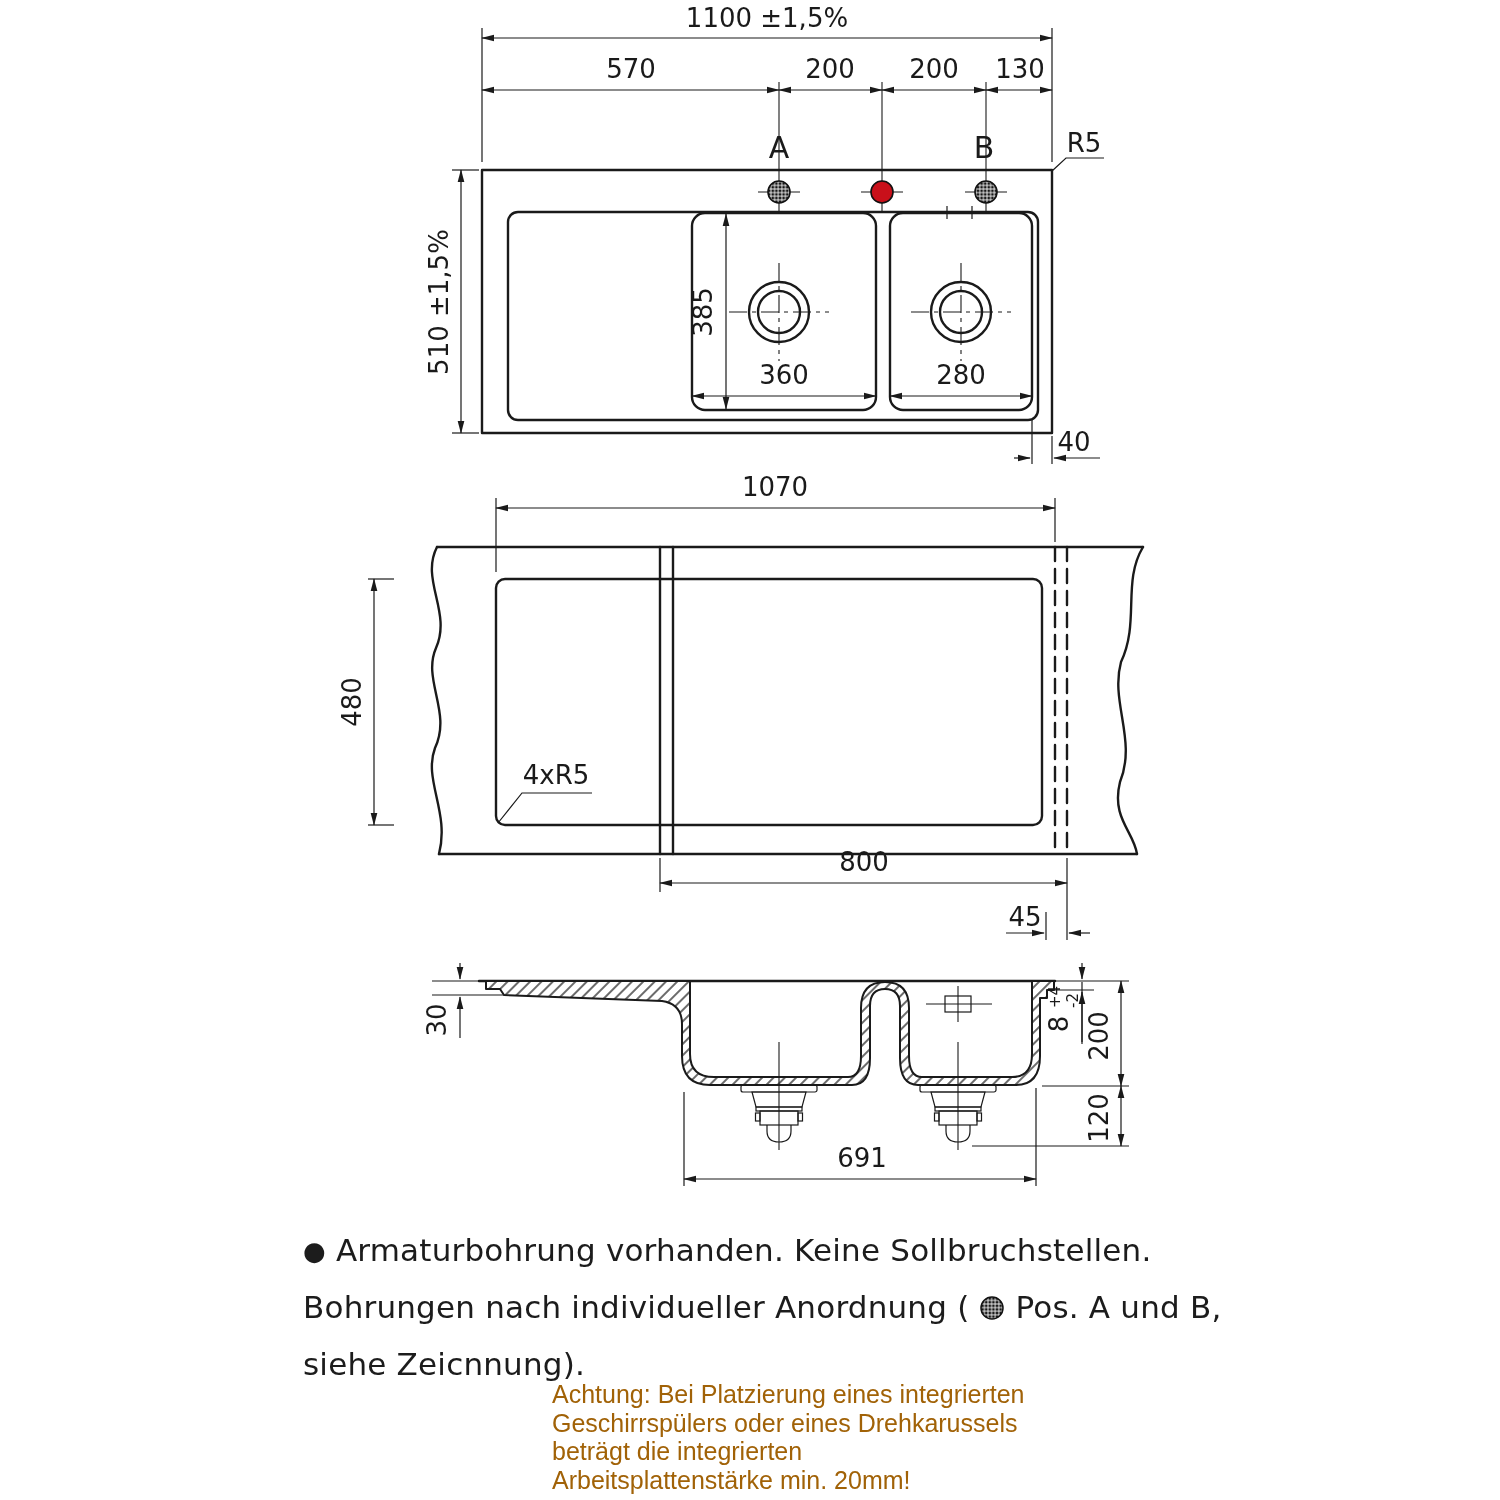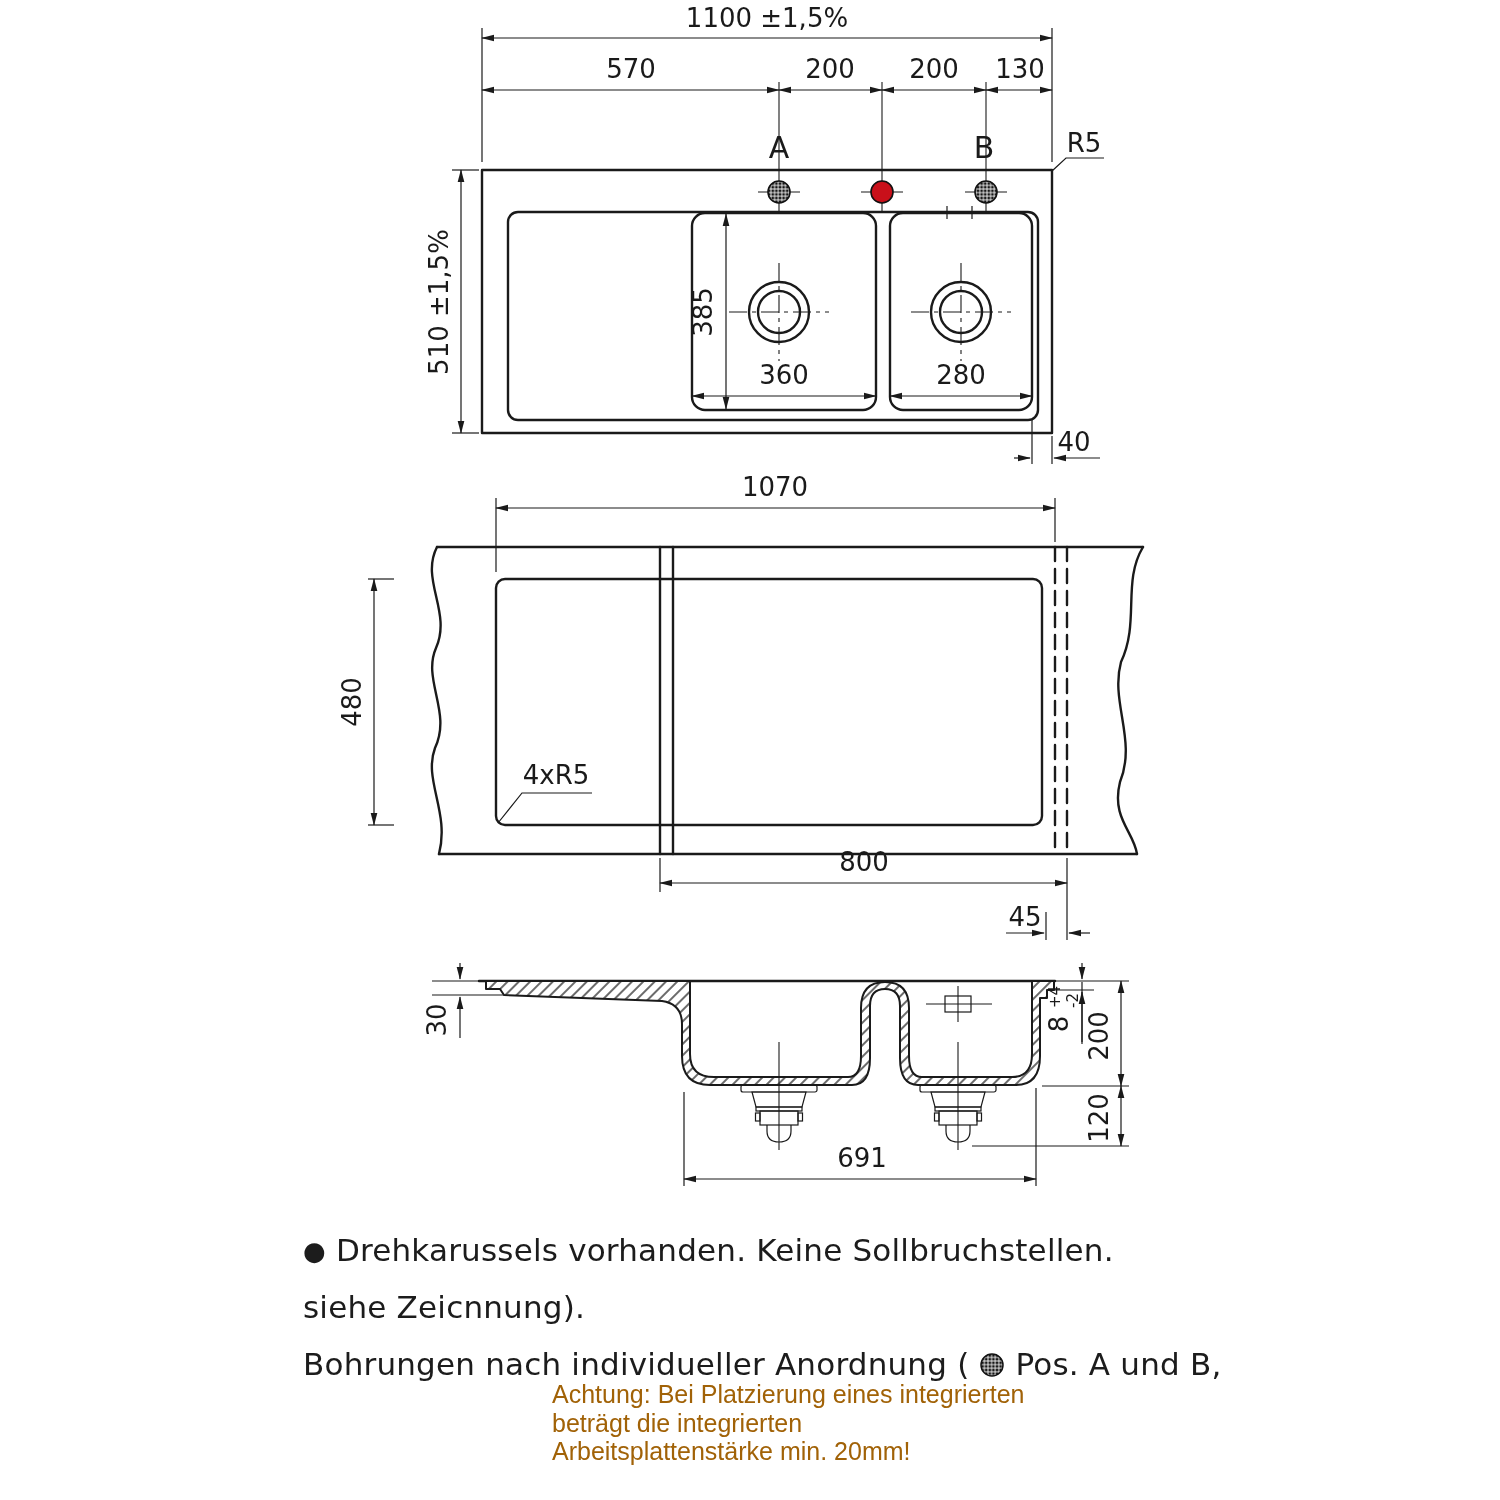--- a/index.html
+++ b/index.html
@@ -223,34 +223,35 @@
     <line class="thin" x1="1012" y1="1088" x2="1012" y2="1186"></line>
     <line class="dim" x1="660" y1="1179" x2="1012" y2="1179" marker-start="url(#arr)" marker-end="url(#arr)"></line>
     <text class="t26" x="838" y="1167" text-anchor="middle">691</text>
   </g>
 </svg>
 
 
 <div class="note-block">
   <div class="note-line">
     <span class="bullet">●</span>
-    <span>Drehkarussels vorhanden. Keine Sollbruchstellen.</span>
-  </div>
-  <div class="note-line">
-    <span>siehe Zeicnnung).</span>
+    <span>Armaturbohrung vorhanden. Keine Sollbruchstellen.</span>
   </div>
   <div class="note-line">
     <span>Bohrungen nach individueller Anordnung (</span>
     <svg class="inline-ico" width="26" height="26" viewBox="0 0 26 26">
       <circle cx="13" cy="13" r="11" fill="url(#holegrid)" stroke="#111" stroke-width="1.5"></circle>
     </svg>
     <span>Pos. A und B,</span>
   </div>
+  <div class="note-line">
+    <span>siehe Zeicnnung).</span>
+  </div>
 </div>
 
 
 <div class="warn-block">
   <div class="warn-line">Achtung: Bei Platzierung eines integrierten</div>
+  <div class="warn-line">Geschirrspülers oder eines Drehkarussels</div>
   <div class="warn-line">beträgt die integrierten</div>
   <div class="warn-line">Arbeitsplattenstärke min. 20mm!</div>
 </div>
 
 </div>
 
 </body></html>

